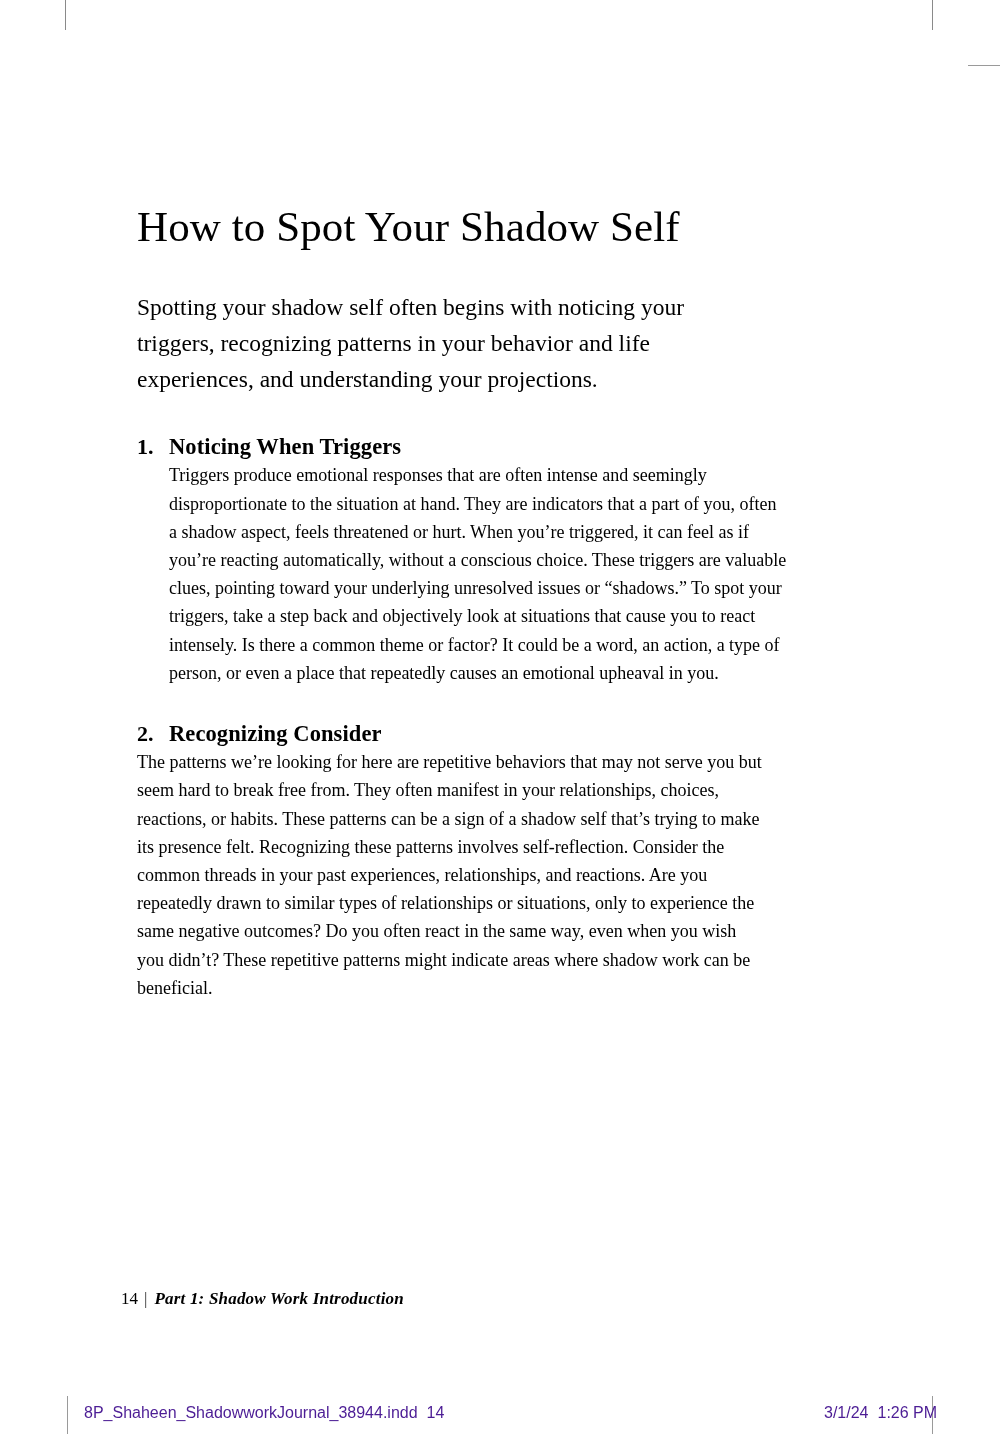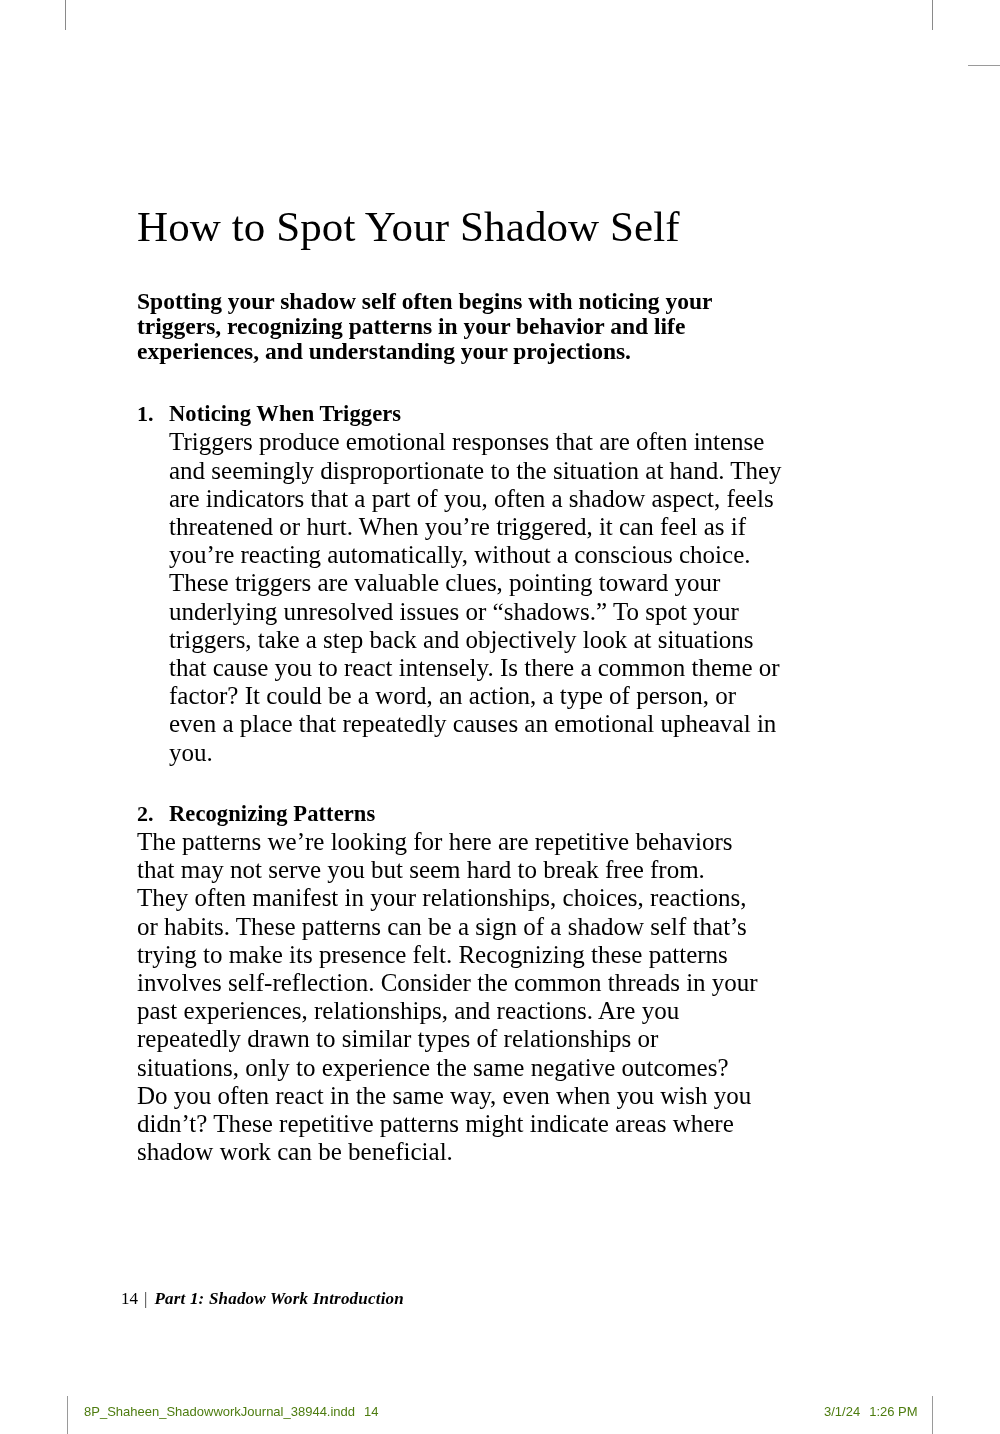--- a/index.html
+++ b/index.html
@@ -39,25 +39,24 @@
     font-weight: normal;
     line-height: 1.12;
     letter-spacing: 0.1px;
     margin: 0;
     padding-top: 203px;
     white-space: nowrap;
   }
 
   .intro {
     font-size: 23.5px;
-    line-height: 25px;
+    line-height: 36px;
     margin: 0;
     padding-top: 38px;
     width: 600px;
-    font-weight: bold;
   }
 
   
   .num-list {
     margin: 0;
     padding: 0;
     list-style: none;
   }
   .num-item {
     position: relative;
@@ -75,21 +74,21 @@
     line-height: 28.2px;
   }
   .item-heading {
     font-size: 22.5px;
     font-weight: bold;
     line-height: 28.2px;
     margin: 0;
     letter-spacing: 0.1px;
   }
   .item-body {
-    font-size: 25px;
+    font-size: 18px;
     line-height: 28.2px;
     margin: 0;
     padding-top: 0px;
     width: 618px;
   }
   
   .item-body.flush {
     margin-left: -32px;
     width: 625px;
   }
@@ -130,22 +129,22 @@
     left: 932px;
     top: 1396px;
     width: 1px;
     height: 38px;
     background: #9a9a9a;
   }
   .slug {
     position: absolute;
     top: 1404px;
     font-family: "Liberation Sans", "DejaVu Sans", sans-serif;
-    font-size: 13px;
-    color: #4d7c0f;
+    font-size: 16px;
+    color: #4c1d95;
     white-space: nowrap;
   }
   .slug-left  { left: 84px; }
   .slug-right { left: 824px; }
   .slug-gap { display: inline-block; width: 9px; }
 </style>
 </head>
 <body>
 
 <div class="page">
@@ -163,21 +162,21 @@
     <ol class="num-list">
 
       <li class="num-item first">
         <span class="num-marker">1.</span>
         <p class="item-heading">Noticing When Triggers</p>
         <p class="item-body">Triggers produce emotional responses that are often intense and seemingly disproportionate to the situation at hand. They are indicators that a part of you, often a shadow aspect, feels threatened or hurt. When you’re triggered, it can feel as if you’re reacting automatically, without a conscious choice. These triggers are valuable clues, pointing toward your underlying unresolved issues or “shadows.” To spot your triggers, take a step back and objectively look at situations that cause you to react intensely. Is there a common theme or factor? It could be a word, an action, a type of person, or even a place that repeatedly causes an emotional upheaval in you.</p>
       </li>
 
       <li class="num-item">
         <span class="num-marker">2.</span>
-        <p class="item-heading">Recognizing Patterns</p>
+        <p class="item-heading">Recognizing Consider</p>
         <p class="item-body flush">The patterns we’re looking for here are repetitive behaviors that may not serve you but seem hard to break free from. They often manifest in your relationships, choices, reactions, or habits. These patterns can be a sign of a shadow self that’s trying to make its presence felt. Recognizing these patterns involves self-reflection. Consider the common threads in your past experiences, relationships, and reactions. Are you repeatedly drawn to similar types of relationships or situations, only to experience the same negative outcomes? Do you often react in the same way, even when you wish you didn’t? These repetitive patterns might indicate areas where shadow work can be beneficial.</p>
       </li>
 
     </ol>
   </div>
 
   <div class="footer">
     <span class="footer-page">14</span><span class="footer-sep">|</span><span class="footer-title">Part 1: Shadow Work Introduction</span>
   </div>
 

